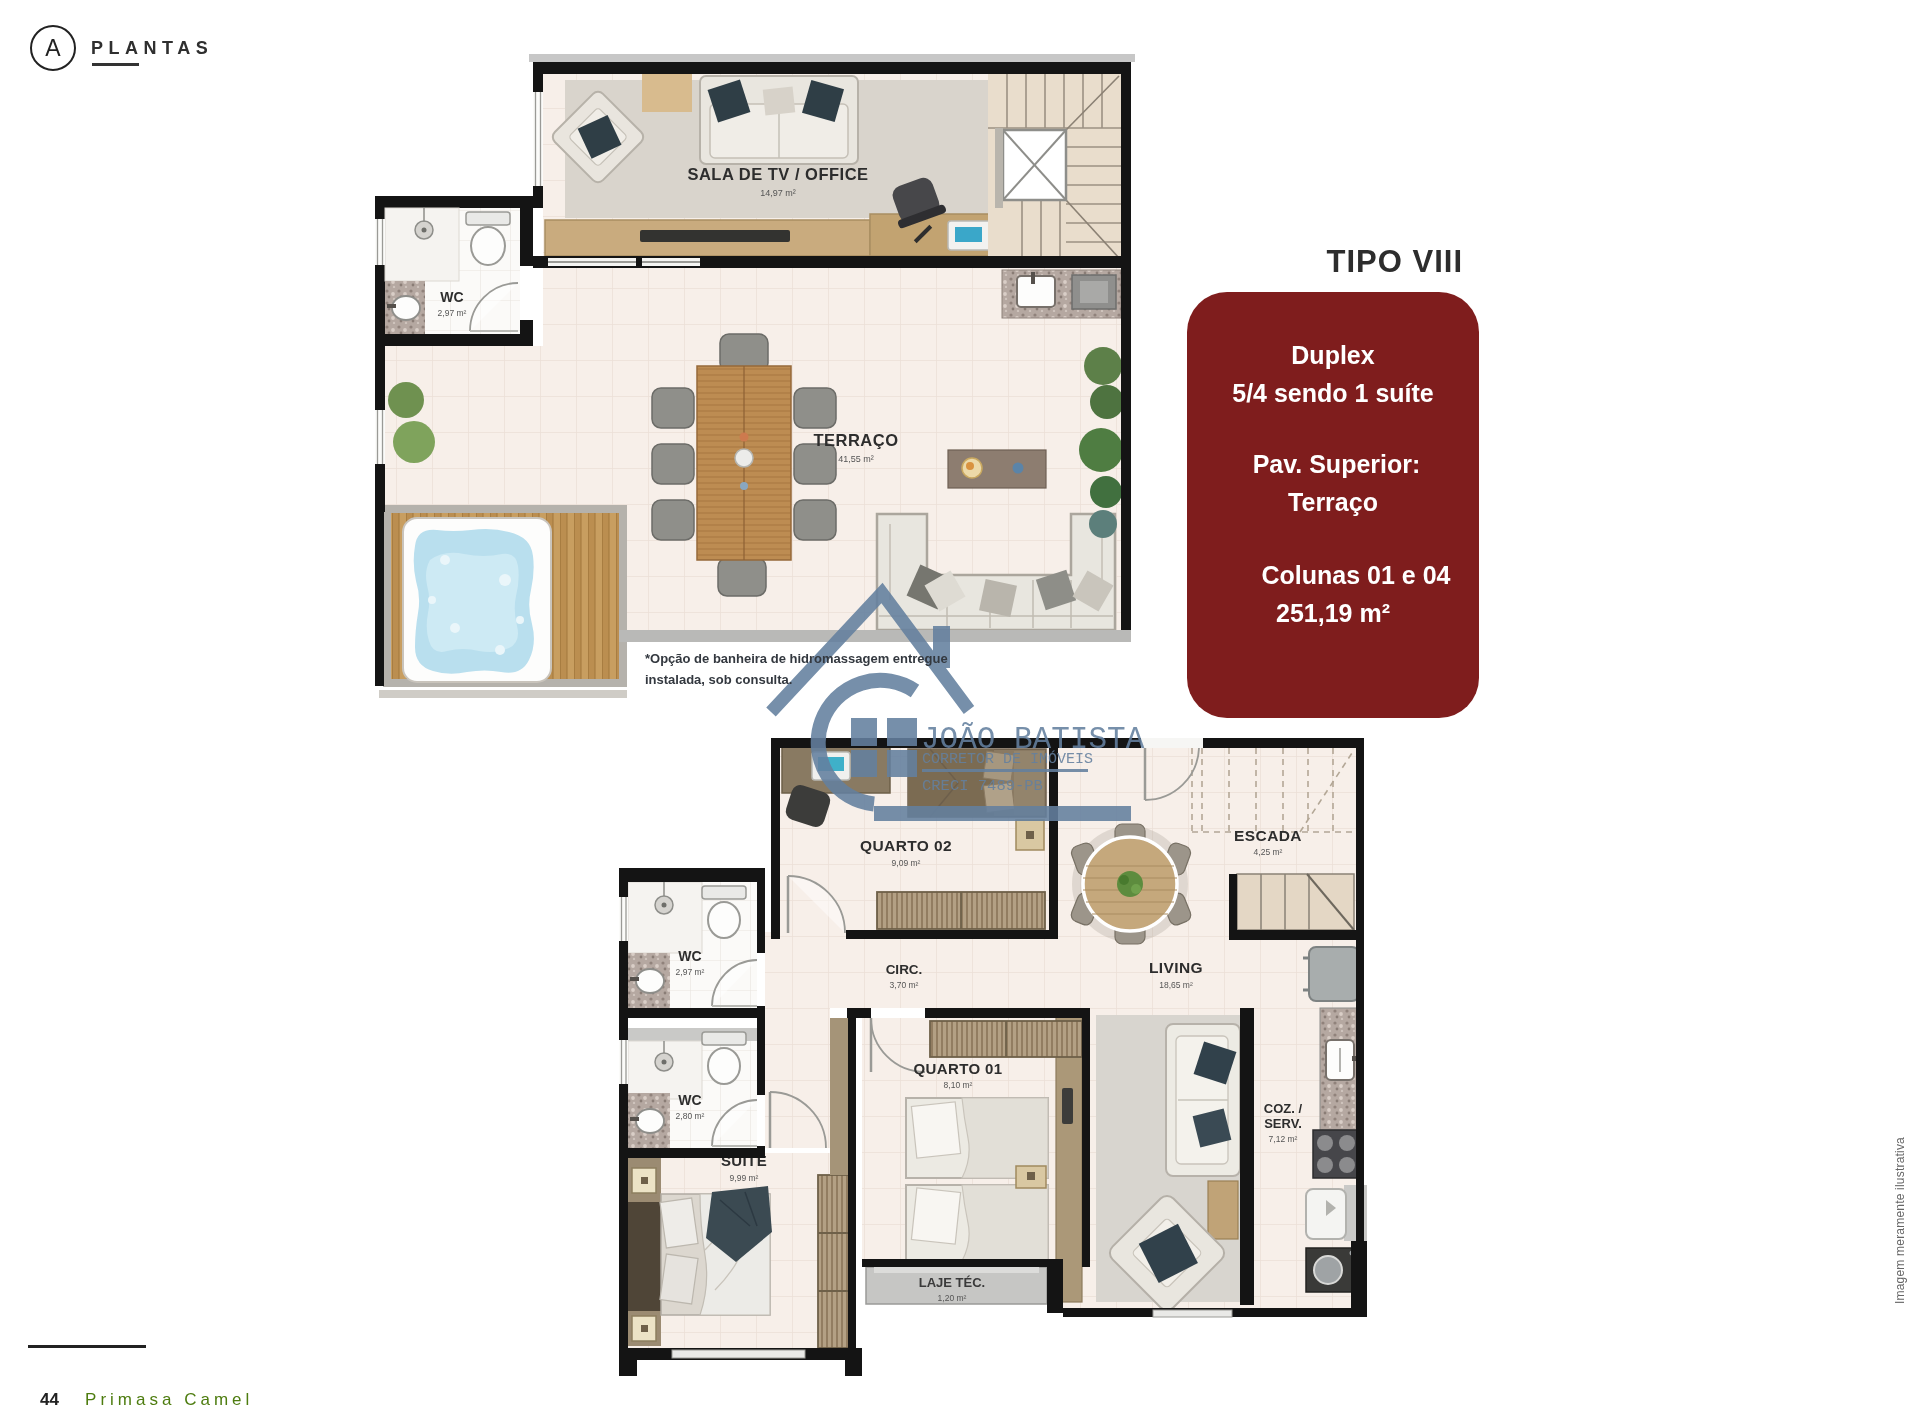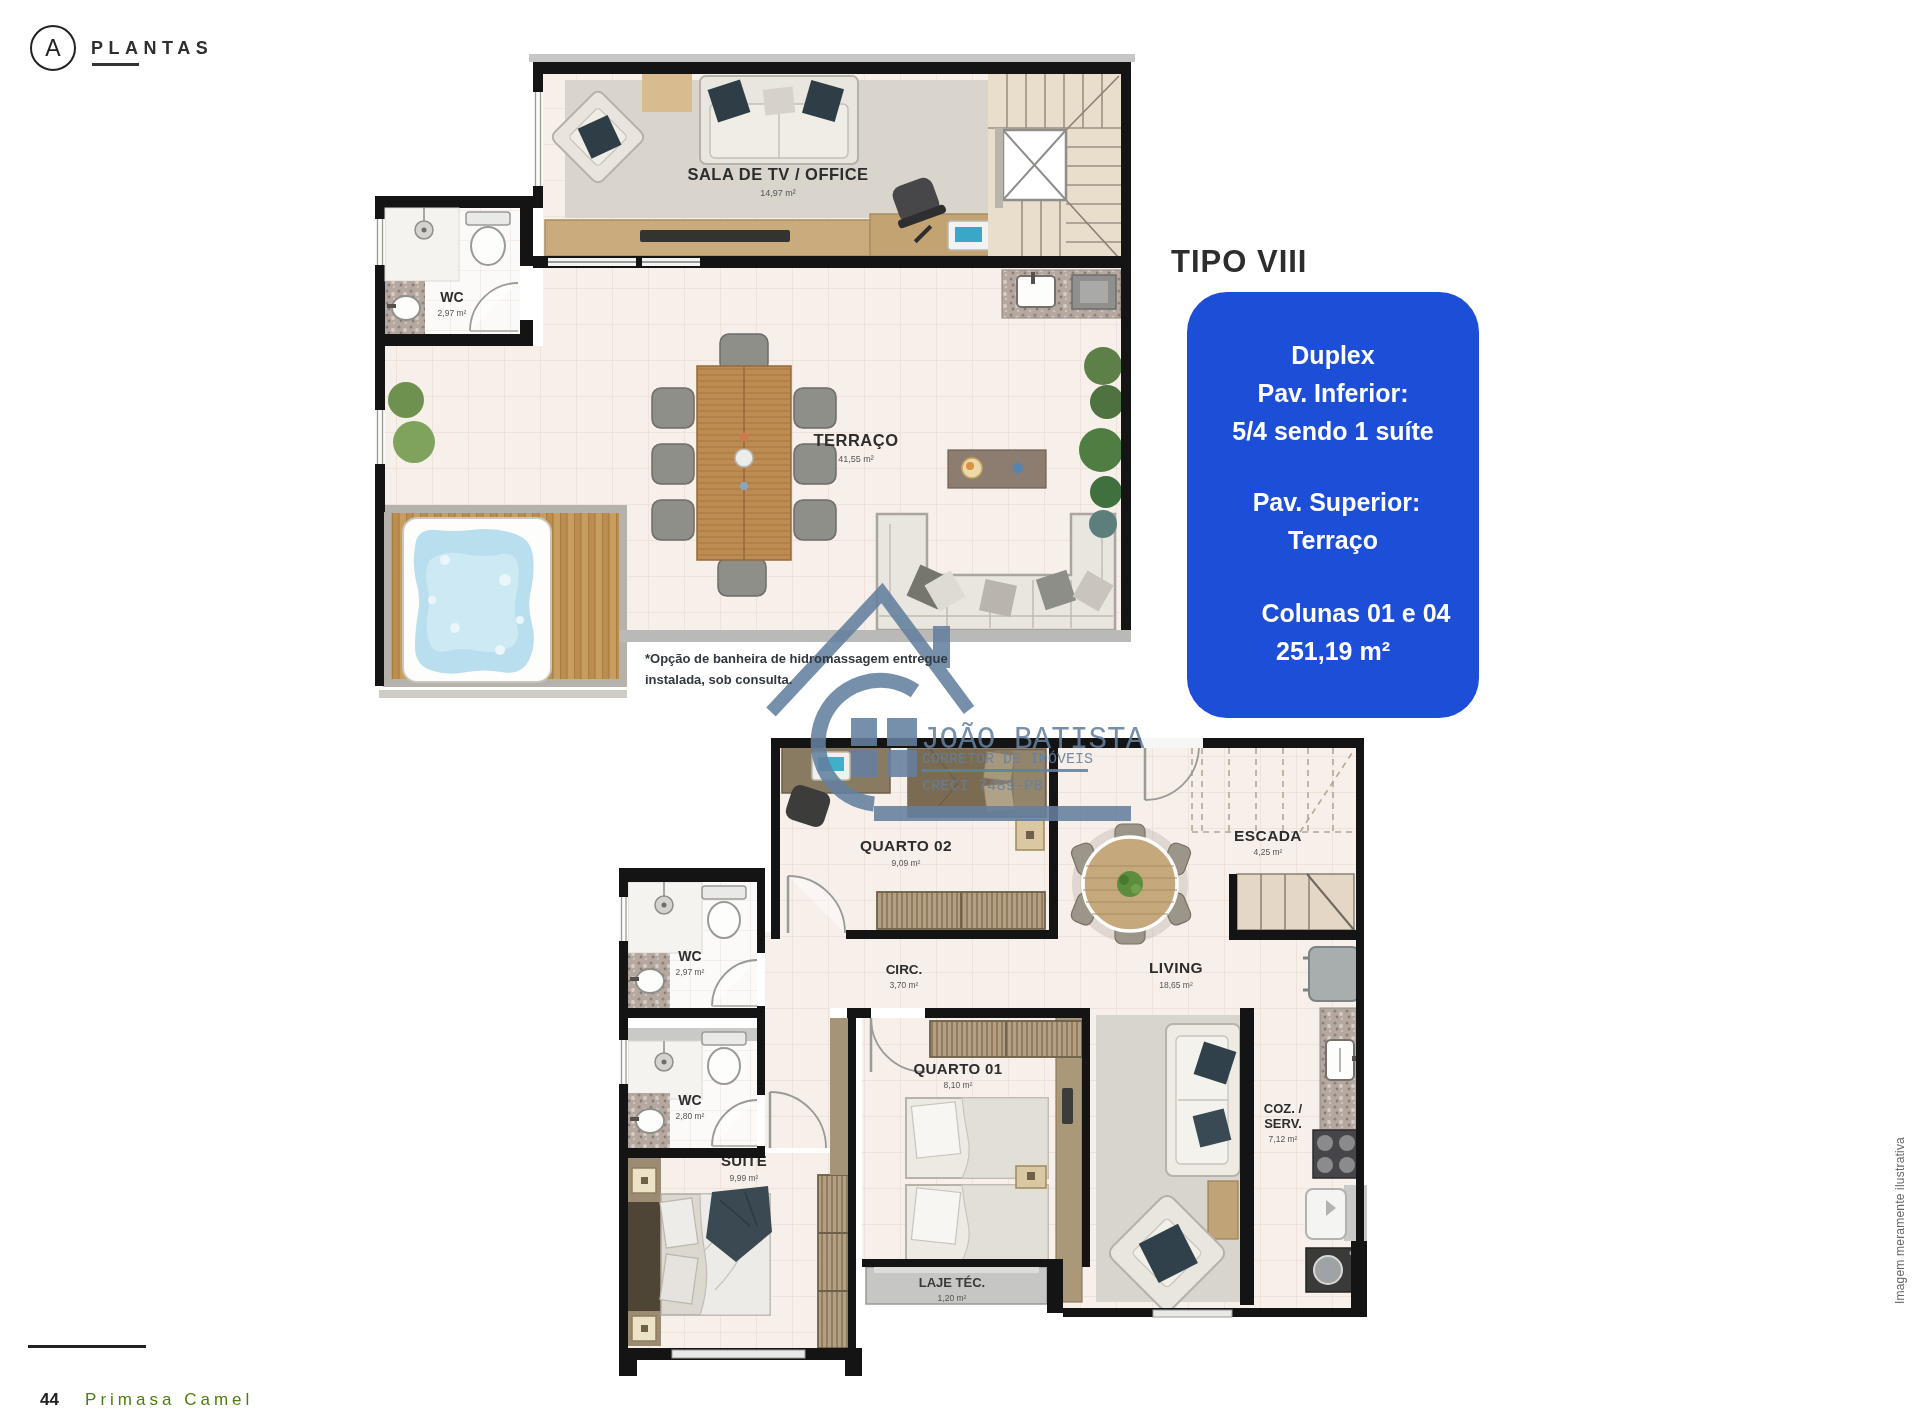--- a/index.html
+++ b/index.html
@@ -9,25 +9,24 @@
 </head>
 <body>
 <div class="page">
 
 <div class="abs" style="left:30px;top:25px;width:42px;height:42px;border:2.5px solid #222;border-radius:50%;text-align:center;line-height:42px;font-size:23px;color:#222;">A</div>
 
 <div class="abs" style="left:91px;top:38px;font-size:18px;letter-spacing:5.5px;color:#2f2f2f;font-weight:700;">PLANTAS</div>
 
 <div class="abs" style="left:92px;top:63px;width:47px;height:3px;background:#333;"></div>
 
-<div class="abs" style="left:1171px;top:244px;width:292px;text-align:left;font-size:31px;font-weight:bold;color:#2d2d2d;letter-spacing:1px;">TIPO VIII</div>
-
-<div class="abs" style="left:1187px;top:292px;width:292px;height:426px;background:#1d4ed8;border-radius:40px;color:#ffffff;text-align:center;font-weight:bold;font-size:25px;line-height:38px;">
+<div class="abs" style="left:1171px;top:244px;width:292px;text-align:right;font-size:31px;font-weight:bold;color:#2d2d2d;letter-spacing:1px;">TIPO VIII</div>
+
+<div class="abs" style="left:1187px;top:292px;width:292px;height:426px;background:#7f1d1d;border-radius:40px;color:#ffffff;text-align:center;font-weight:bold;font-size:25px;line-height:38px;">
   <div style="margin-top:44px;">Duplex</div>
-  <div>Pav. Inferior:</div>
   <div>5/4 sendo 1 suíte</div>
   <div style="margin-top:33px;margin-left:7px;">Pav. Superior:</div>
   <div>Terraço</div>
   <div style="margin-top:35px;padding-left:46px;">Colunas 01 e 04</div>
   <div>251,19 m²</div>
 </div>
 
 <div class="abs" style="left:28px;top:1345px;width:118px;height:3px;background:#222;"></div>
 
 <div class="abs" style="left:40px;top:1390px;font-size:17px;color:#222;"><span style="font-weight:bold;text-align:right;">44</span><span style="letter-spacing:4px;color:#4d7c0f;">&nbsp;&nbsp;&nbsp;Primasa Camel</span></div>

